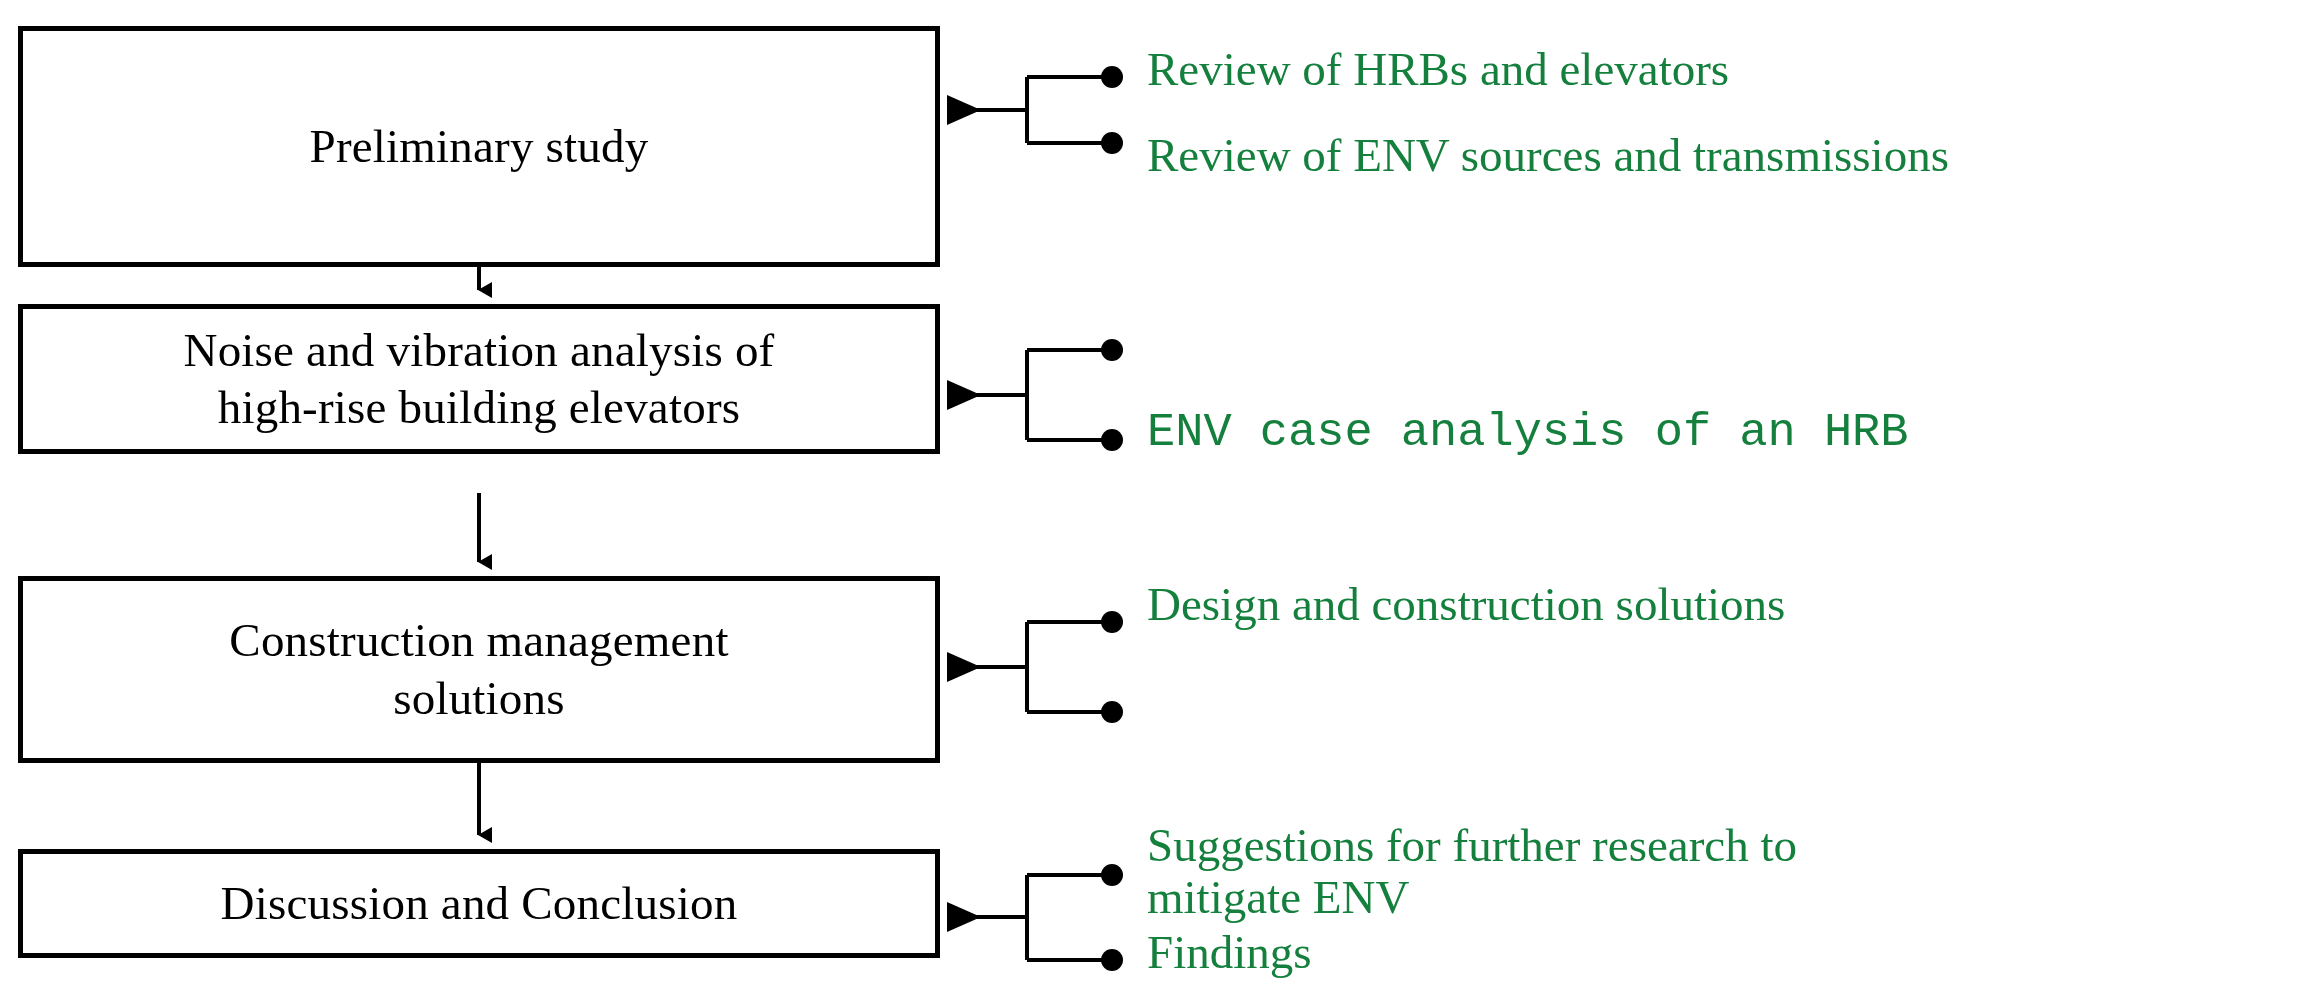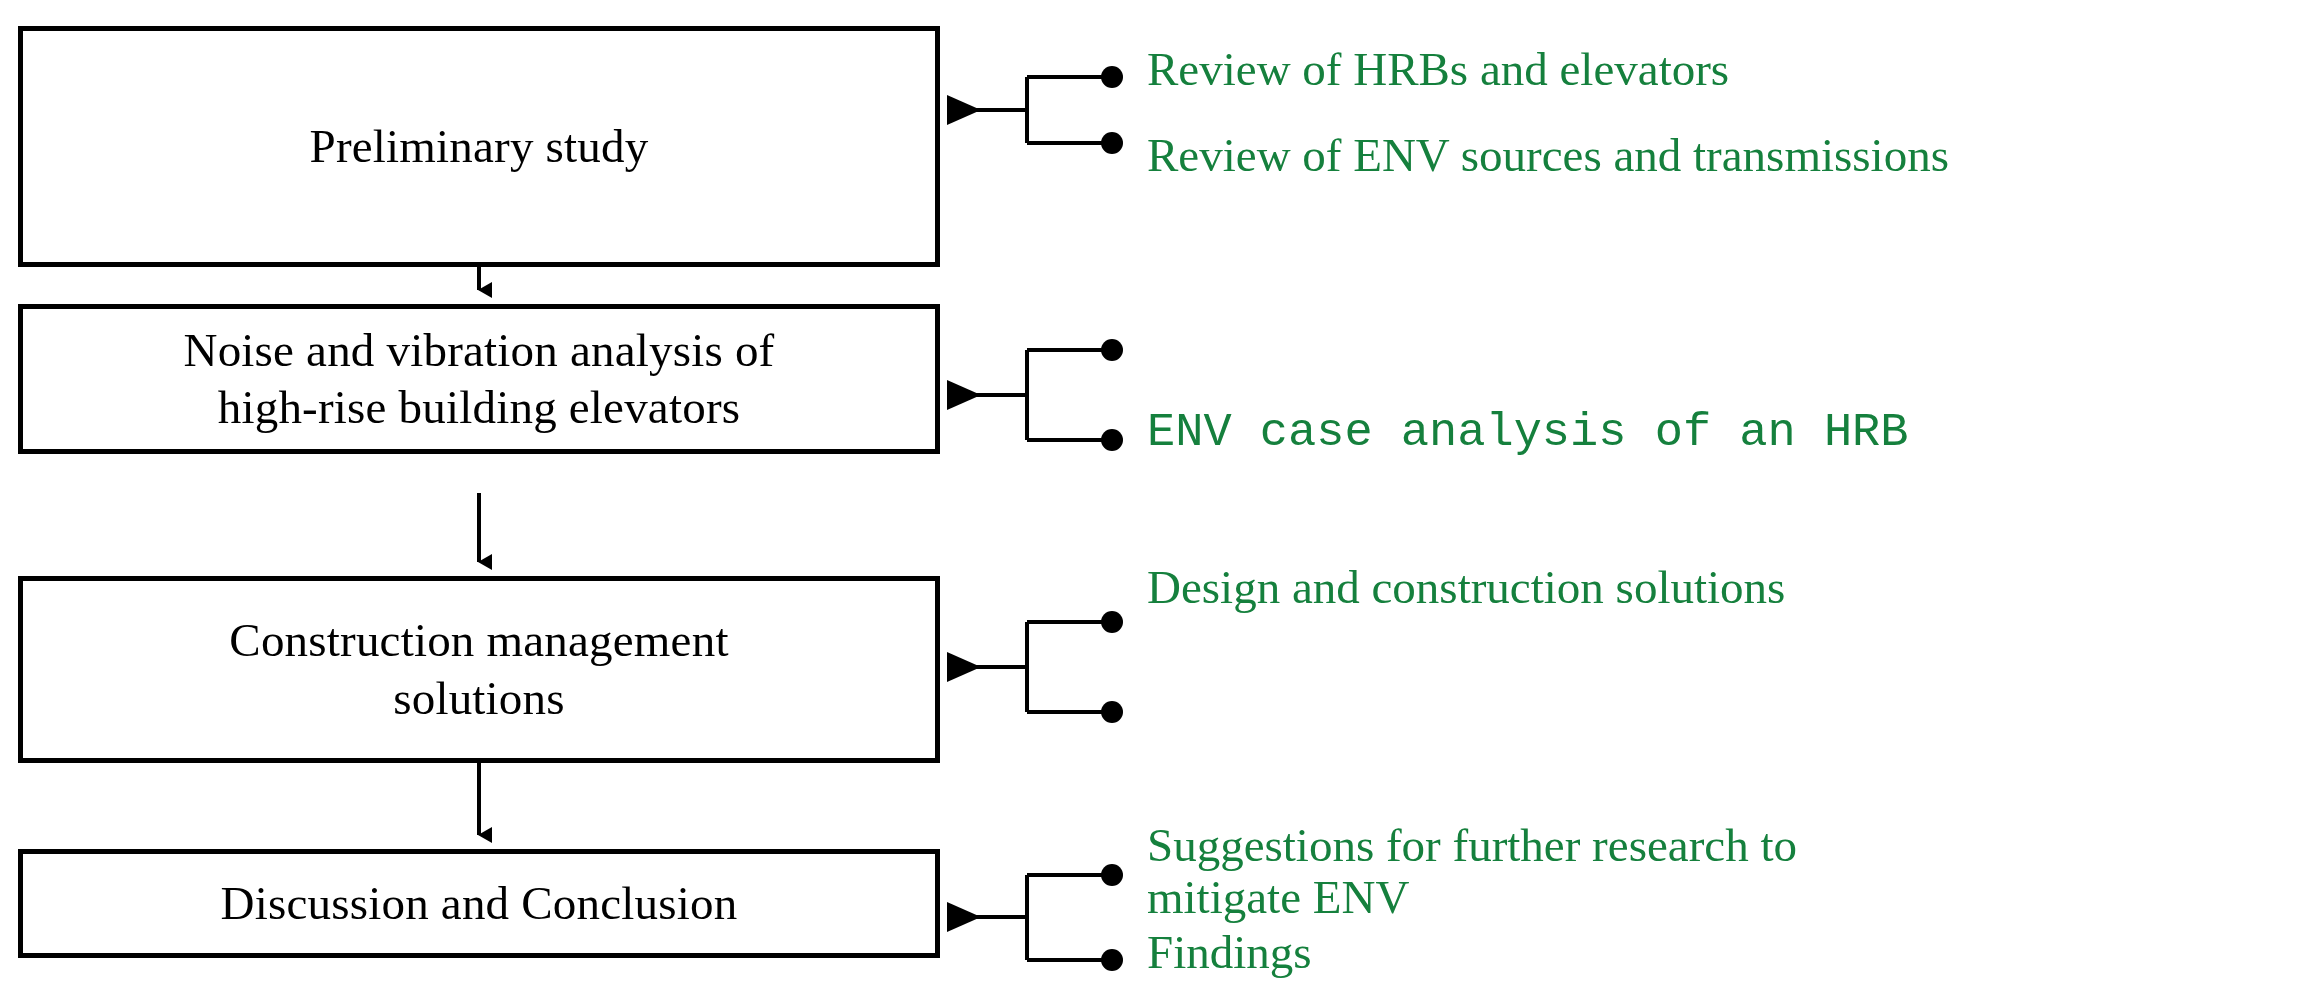--- a/index.html
+++ b/index.html
@@ -126,21 +126,21 @@
   </div>
   <span class="bullet-dot" style="left:1101px; top:339px;"></span>
   <span class="bullet-dot" style="left:1101px; top:429px;"></span>
   <div class="bullet-text" style="left:1147px; top:407px;font-family:Liberation Mono, monospace;">ENV case analysis of an HRB</div>
 
   <div class="stage-box" style="left:18px; top:576px; width:922px; height:187px;">
     <div class="stage-label">Construction management
 solutions</div>
   </div>
   <span class="bullet-dot" style="left:1101px; top:611px;"></span>
-  <div class="bullet-text" style="left:1147px; top:562px;">Design and construction solutions</div>
+  <div class="bullet-text" style="left:1147px; top:579px;">Design and construction solutions</div>
   <span class="bullet-dot" style="left:1101px; top:701px;"></span>
 
   <div class="stage-box" style="left:18px; top:849px; width:922px; height:109px;">
     <div class="stage-label">Discussion and Conclusion</div>
   </div>
   <span class="bullet-dot" style="left:1101px; top:864px;"></span>
   <div class="bullet-text" style="left:1147px; top:820px;">Suggestions for further research to
 mitigate ENV</div>
   <span class="bullet-dot" style="left:1101px; top:949px;"></span>
   <div class="bullet-text" style="left:1147px; top:927px;">Findings</div>

